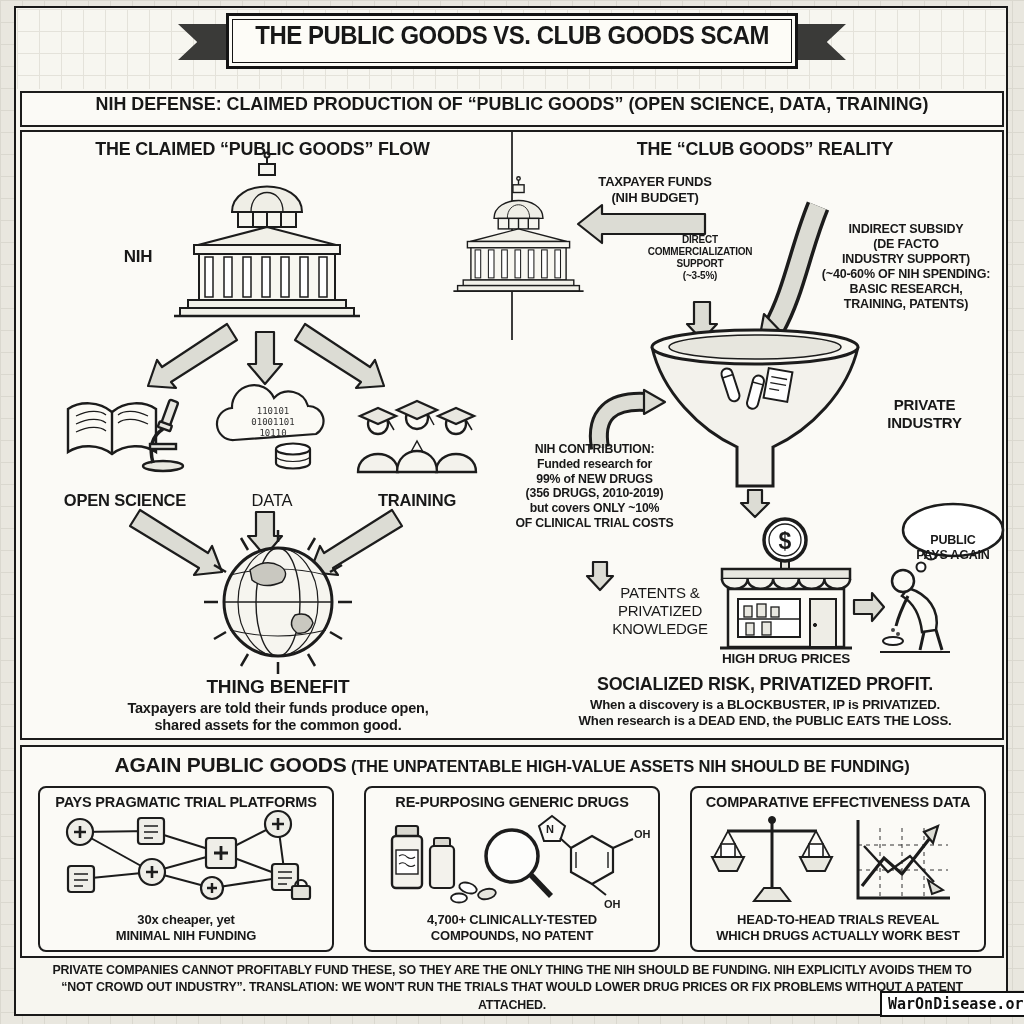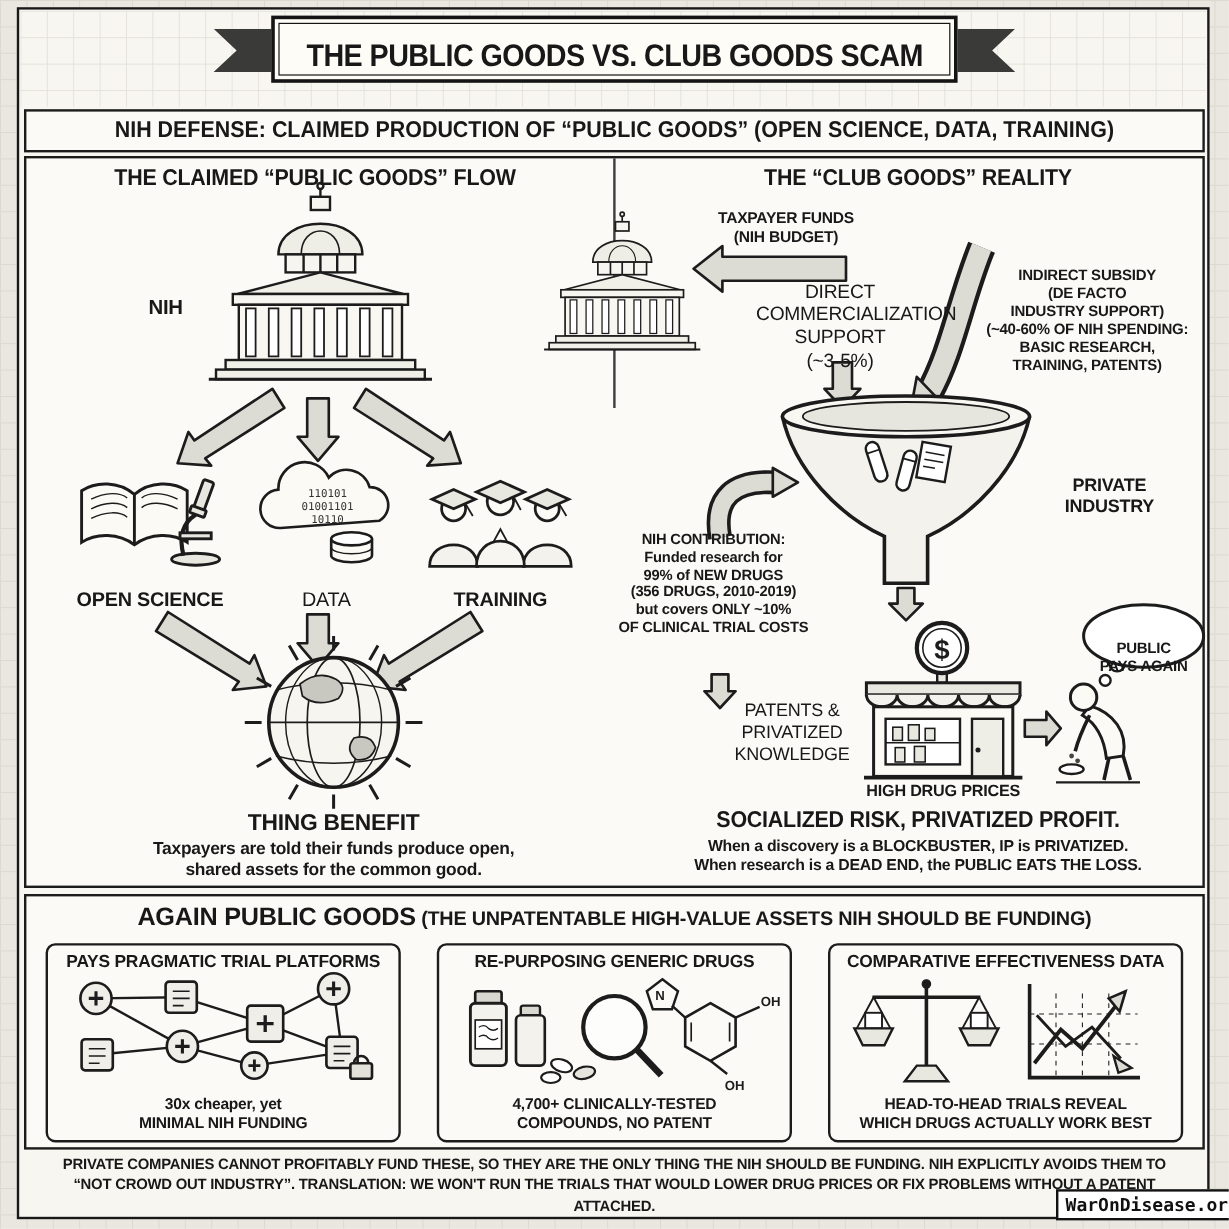--- a/index.html
+++ b/index.html
@@ -14,26 +14,26 @@
     background-image:linear-gradient(#d8d6cc 1px,transparent 1px),linear-gradient(90deg,#d8d6cc 1px,transparent 1px);
     background-size:22px 22px;opacity:.6}
   .box{position:absolute;box-sizing:border-box;border:2.5px solid #1c1c1c;background:#fbfaf6;z-index:2}
   .pbox{border-radius:8px}
   svg.art{position:absolute;left:0;top:0;z-index:3}
   .t{position:absolute;z-index:4;text-align:center;font-weight:700;line-height:1.2;letter-spacing:-.2px;color:#181818}
   .pre{white-space:pre-line}
   .cond{transform:scaleX(.94);transform-origin:center;white-space:nowrap}
   .banner-box{position:absolute;left:226px;top:13px;width:572px;height:56px;background:#fdfcf7;
     border:3px solid #141414;box-sizing:border-box;z-index:5}
-  .banner-inner{position:absolute;inset:3px;border:1.5px solid #141414;display:flex;align-items:flex-end;justify-content:center}
+  .banner-inner{position:absolute;inset:3px;border:1.5px solid #141414;display:flex;align-items:flex-start;justify-content:center}
   .banner-text{font-size:26px;font-weight:800;letter-spacing:-.5px;transform:scaleX(.92);white-space:nowrap}
   .tail{position:absolute;top:24px;width:64px;height:36px;background:#3a3a38;z-index:4}
   .tail.left{left:178px;clip-path:polygon(0 0,100% 0,100% 100%,0 100%,30% 50%)}
   .tail.right{left:782px;clip-path:polygon(0 0,100% 0,70% 50%,100% 100%,0 100%)}
-  .subtitle{display:flex;align-items:center;justify-content:center;font-size:19px;font-weight:800}
+  .subtitle{display:flex;justify-content:center;font-size:19px;font-weight:800}
   .watermark{position:absolute;left:880px;top:991px;z-index:6;background:#ffffff;border:2px solid #111;
     font:700 15px "DejaVu Sans Mono",monospace;padding:2px 6px;color:#111}
   svg text{font-family:"Liberation Sans",sans-serif;font-weight:700;fill:#1c1c1c}
   .bin{font:400 9px "DejaVu Sans Mono",monospace;fill:#333}
   .mol{font:700 11px "Liberation Sans",sans-serif}
 </style>
 </head>
 <body>
 
 <div class="page">
@@ -300,21 +300,21 @@
   <div class="t" style="left:40px;top:491px;width:170px;font-size:16.5px;font-weight:800">OPEN SCIENCE</div>
   <div class="t" style="left:212px;top:491px;width:120px;font-size:16.5px;font-weight:400">DATA</div>
   <div class="t" style="left:347px;top:491px;width:140px;font-size:16.5px;font-weight:800">TRAINING</div>
   <div class="t" style="left:156px;top:676px;width:244px;font-size:19px;font-weight:800">THING BENEFIT</div>
   <div class="t pre" style="left:95px;top:700px;width:366px;font-size:14.5px;font-weight:600">Taxpayers are told their funds produce open,
 shared assets for the common good.</div>
 
   <div class="t cond" style="left:540px;top:138px;width:450px;font-size:19px;font-weight:800">THE “CLUB GOODS” REALITY</div>
   <div class="t pre" style="left:585px;top:174px;width:140px;font-size:13px;font-weight:800">TAXPAYER FUNDS
 (NIH BUDGET)</div>
-  <div class="t pre" style="left:630px;top:234px;width:140px;font-size:16px;font-weight:400">DIRECT
+  <div class="t pre" style="left:630px;top:234px;width:140px;font-size:10px;font-weight:700">DIRECT
 COMMERCIALIZATION
 SUPPORT
 (~3-5%)</div>
   <div class="t pre" style="left:808px;top:222px;width:196px;font-size:12.5px;font-weight:700">INDIRECT SUBSIDY
 (DE FACTO
 INDUSTRY SUPPORT)
 (~40-60% OF NIH SPENDING:
 BASIC RESEARCH,
 TRAINING, PATENTS)</div>
   <div class="t pre" style="left:862px;top:396px;width:125px;font-size:15px;font-weight:800">PRIVATE

